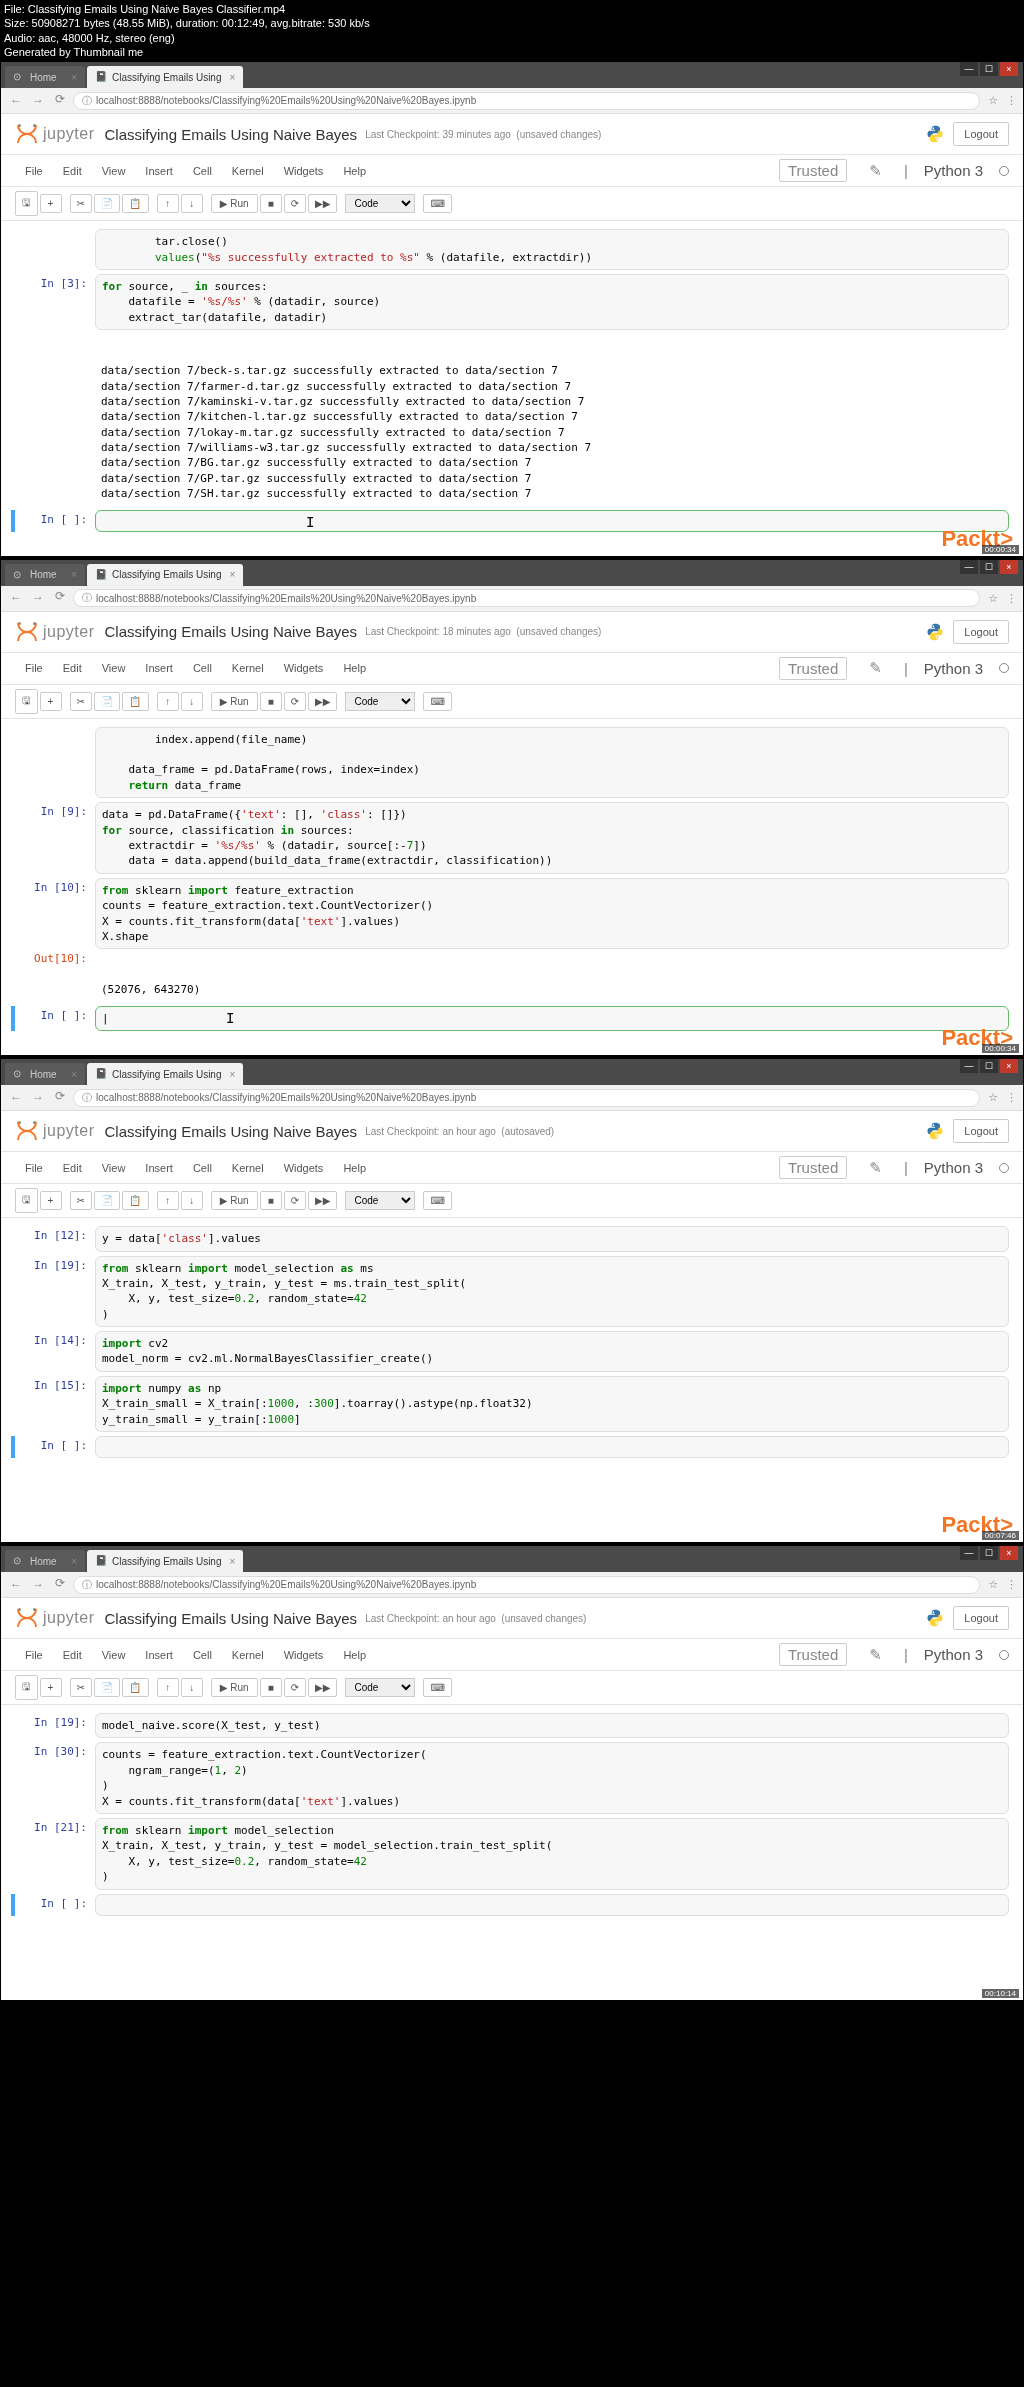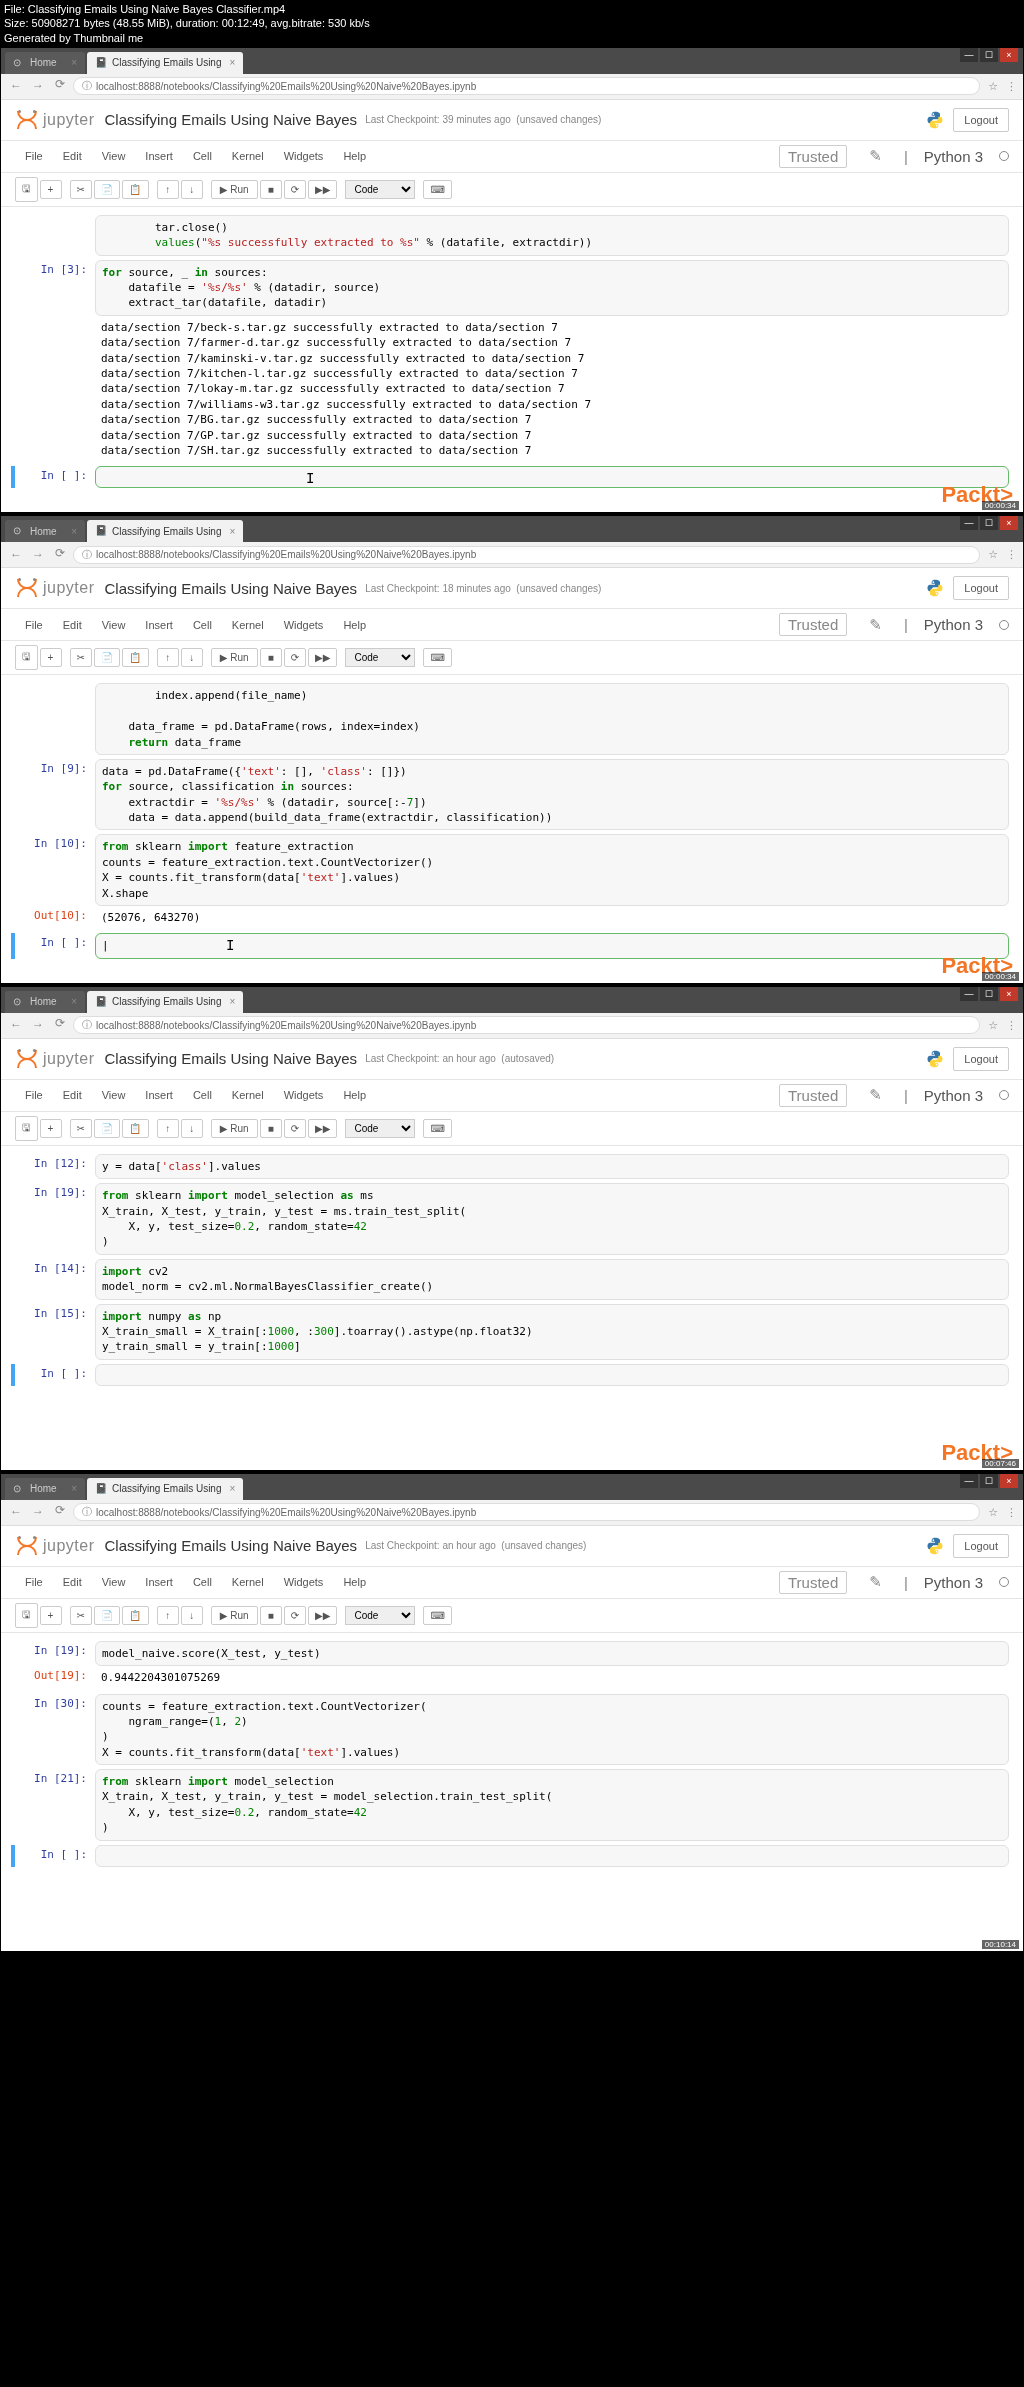--- a/index.html
+++ b/index.html
@@ -54,40 +54,41 @@
 .tsep { width: 4px; }
 .cell-type { border: 1px solid #ccc; padding: 2px 4px; font-size: 10px; width: 70px; }
 
 .nb-body { padding: 8px 14px 20px; background: #fff; }
 .cell { margin-bottom: 4px; }
 .cell-row { display: flex; }
 .prompt { width: 80px; text-align: right; padding: 3px 8px 0 0; font-family: monospace; font-size: 11px; flex-shrink: 0; }
 .prompt.in { color: #303f9f; }
 .prompt.out { color: #d84315; }
 .code-area { flex: 1; background: #f7f7f7; border: 1px solid #e0e0e0; border-radius: 6px; padding: 4px 6px; font-family: monospace; font-size: 11px; line-height: 1.4; white-space: pre; overflow: hidden; }
-.output-area { flex: 1; padding: 4px 6px; font-family: monospace; font-size: 11px; line-height: 1.4; white-space: pre; }
+.output-area { flex: 1; padding: 4px 6px; font-family: monospace; font-size: 11px; line-height: 1.4; white-space: pre; margin-top: 29px; }
 .active-cell .code-area { border: 1px solid #66bb6a; }
 .active-cell { border-left: 4px solid #42a5f5; margin-left: -4px; padding-left: 0; }
 
 .k-kw { color: #008000; font-weight: bold; }
 .k-str { color: #ba2121; }
 .k-num { color: #008000; }
 .k-blt { color: #008000; }
 
 .watermark { position: absolute; bottom: 4px; right: 10px; font-size: 22px; font-weight: bold; color: #f37626; font-family: Arial; }
 .timestamp { position: absolute; bottom: 2px; right: 4px; font-size: 8px; color: #fff; background: rgba(0,0,0,0.6); padding: 0 3px; }
 
 .cursor-text { position: absolute; font-size: 14px; }
 </style>
 </head>
 <body>
 
 <div class="fileinfo">
   <div>File: Classifying Emails Using Naive Bayes Classifier.mp4</div>
   <div>Size: 50908271 bytes (48.55 MiB), duration: 00:12:49, avg.bitrate: 530 kb/s</div>
+  <div>Audio: aac, 48000 Hz, stereo (eng)</div>
   <div>Generated by Thumbnail me</div>
 </div>
 
 <div class="frame">
   <div class="browser-top">
     <div class="tab inactive">
         <span class="tab-icon">⊙</span>
         <span>Home</span>
         <span class="tab-close">×</span>
       </div>
@@ -557,24 +558,20 @@
       <div class="tsep"></div>
       <div class="tbtn">⌨</div>
     </div>
 
   <div class="nb-body">
     <div class="cell">
         <div class="cell-row">
           <div class="prompt in">In [19]:</div>
           <div class="code-area">model_naive.score(X_test, y_test)</div>
         </div>
-    <div class="cell-row">
-          <div class="prompt out">Out[19]:</div>
-          <div class="output-area">0.9442204301075269</div>
-        </div>
       </div>
 
     <div class="cell">
         <div class="cell-row">
           <div class="prompt in">In [30]:</div>
           <div class="code-area">counts = feature_extraction.text.CountVectorizer(
     ngram_range=(<span class="k-num">1</span>, <span class="k-num">2</span>)
 )
 X = counts.fit_transform(data[<span class="k-str">'text'</span>].values)</div>
         </div>

